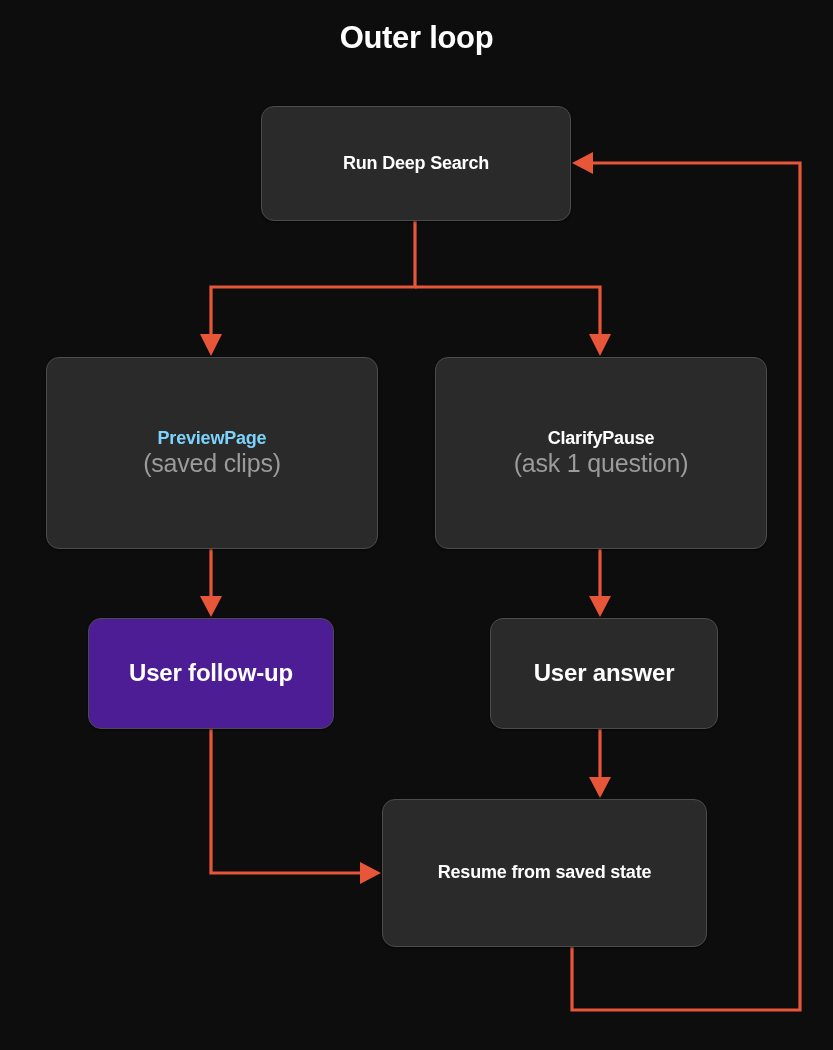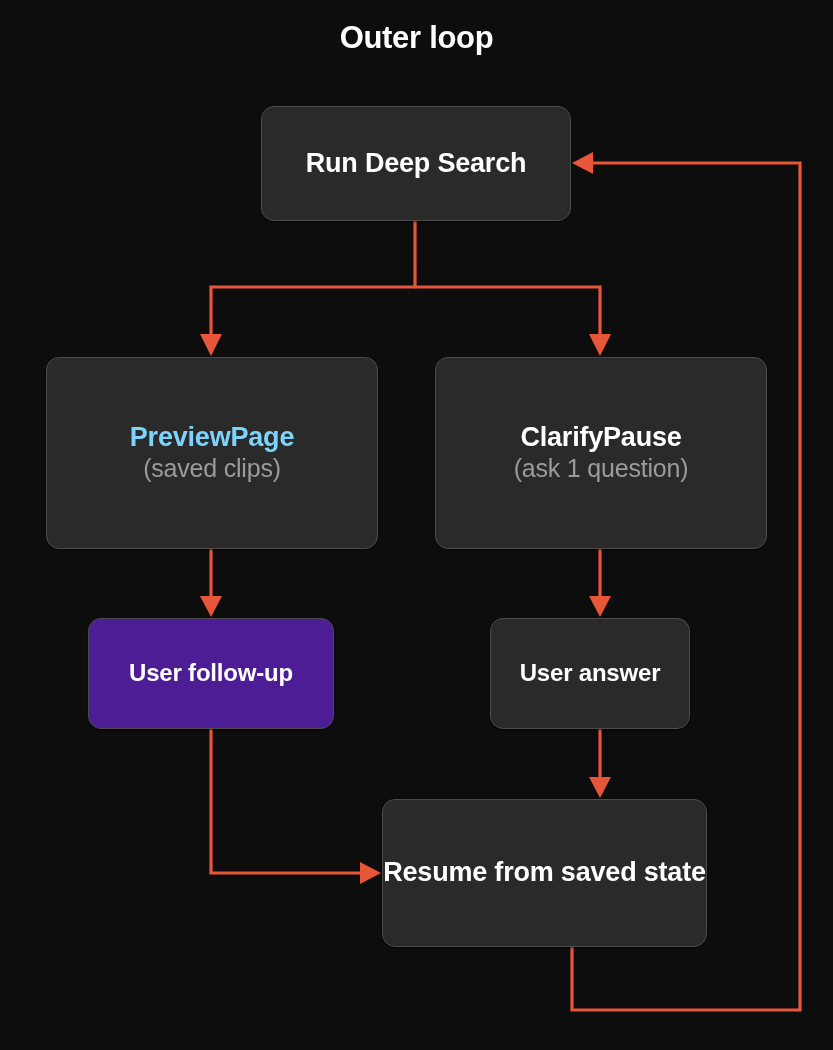--- a/index.html
+++ b/index.html
@@ -45,42 +45,42 @@
     border-radius: 13px;
     display: flex;
     flex-direction: column;
     align-items: center;
     justify-content: center;
     text-align: center;
     box-shadow: 0 1px 2px rgba(0,0,0,0.6);
   }
   .node .title {
     color: #ffffff;
-    font-size: 27px;
+    font-size: 18px;
     font-weight: bold;
     line-height: 1.18;
     letter-spacing: -0.2px;
   }
   .node .subtitle {
     color: #9b9b9b;
     font-size: 25px;
     font-weight: normal;
     line-height: 1.18;
     letter-spacing: -0.2px;
   }
   .node.small .title {
     font-size: 24px;
   }
 
   
   #node-run-deep-search   { left: 261px; top: 106px;  width: 310px; height: 115px; }
   #node-preview-page      { left: 46px;  top: 357px;  width: 332px; height: 192px; }
   #node-clarify-pause     { left: 435px; top: 357px;  width: 332px; height: 192px; }
   #node-user-followup     { left: 88px;  top: 618px;  width: 246px; height: 111px; }
-  #node-user-answer       { left: 490px; top: 618px;  width: 200px; height: 111px; }
+  #node-user-answer       { left: 490px; top: 618px;  width: 228px; height: 111px; }
   #node-resume-state      { left: 382px; top: 799px;  width: 325px; height: 148px; }
 </style>
 </head>
 <body>
 
 <div id="canvas" style="background: rgb(13, 13, 13);">
 
   <div class="diagram-title">Outer loop</div>
 
   <svg id="edges" viewBox="0 0 833 1050" width="833" height="1050">

